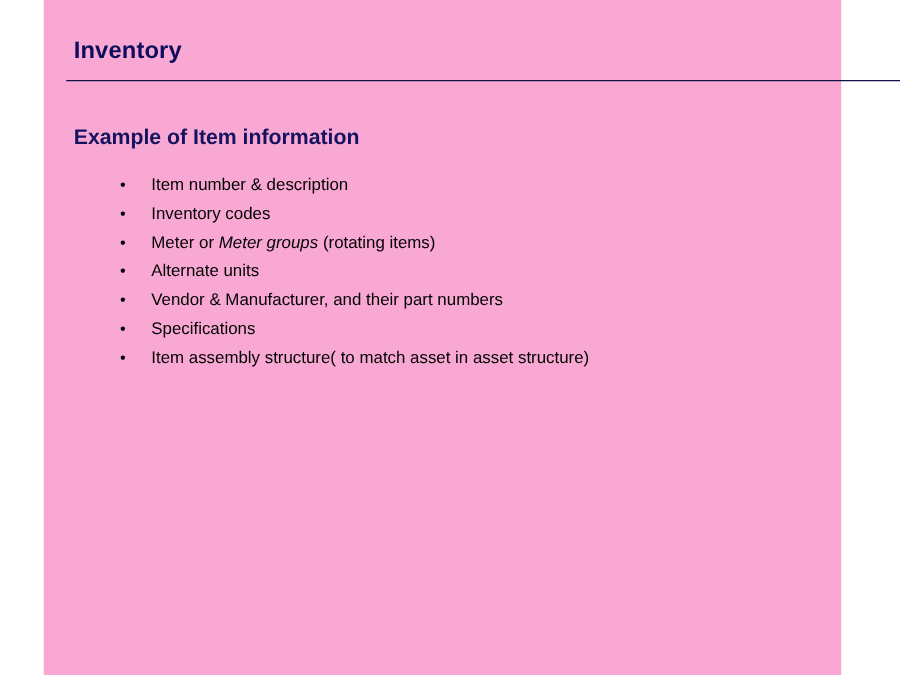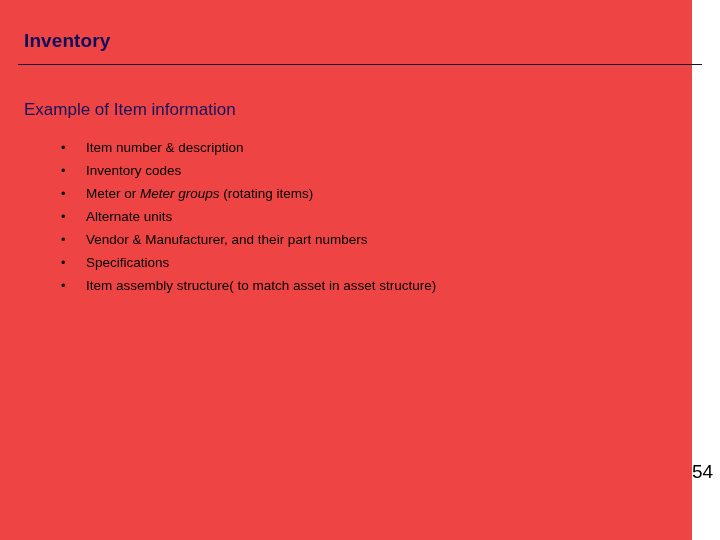--- a/index.html
+++ b/index.html
@@ -9,23 +9,24 @@
   body {
     width: 720px;
     height: 540px;
     background: #ffffff;
     font-family: "Liberation Sans", sans-serif;
     overflow: hidden;
     position: relative;
   }
   .slide {
     position: relative;
-    width: 692px;
+    width: 638px;
     height: 540px;
-    background: #ef4444;
+    background: #f9a8d4;
+    margin-left: 35px;
   }
   .slide-title {
     position: absolute;
     left: 24px;
     top: 31px;
     font-size: 19px;
     font-weight: bold;
     color: #0d0d5c;
     letter-spacing: 0.1px;
     line-height: 1.1;
@@ -37,21 +38,21 @@
     top: 64px;
     width: 684px;
     height: 0;
     border-top: 1.6px solid #131347;
   }
   .subtitle {
     position: absolute;
     left: 24px;
     top: 100px;
     font-size: 17px;
-    font-weight: normal;
+    font-weight: bold;
     color: #13135e;
     line-height: 1.15;
     white-space: nowrap;
   }
   .bullet-list {
     position: absolute;
     left: 58px;
     top: 136px;
     width: 640px;
   }

